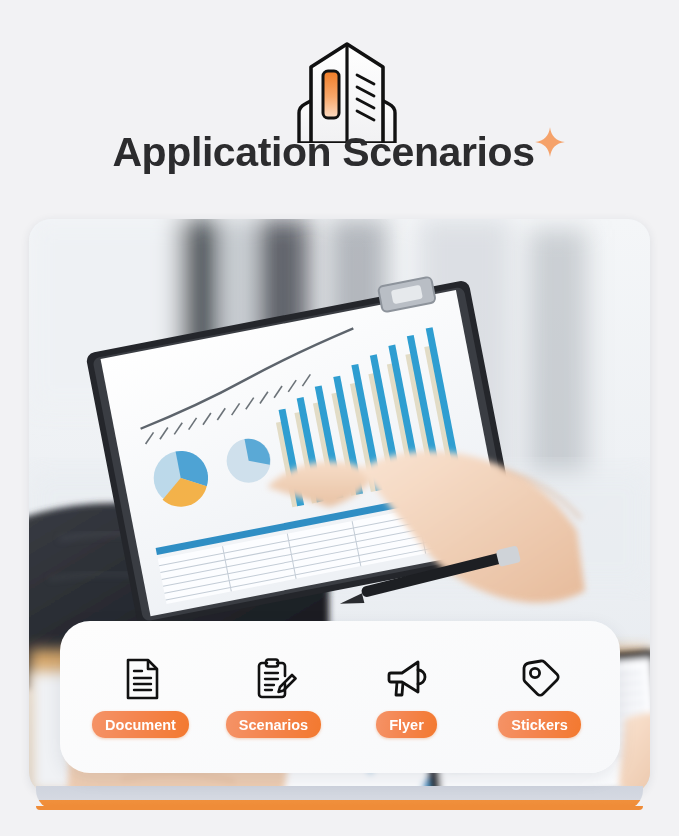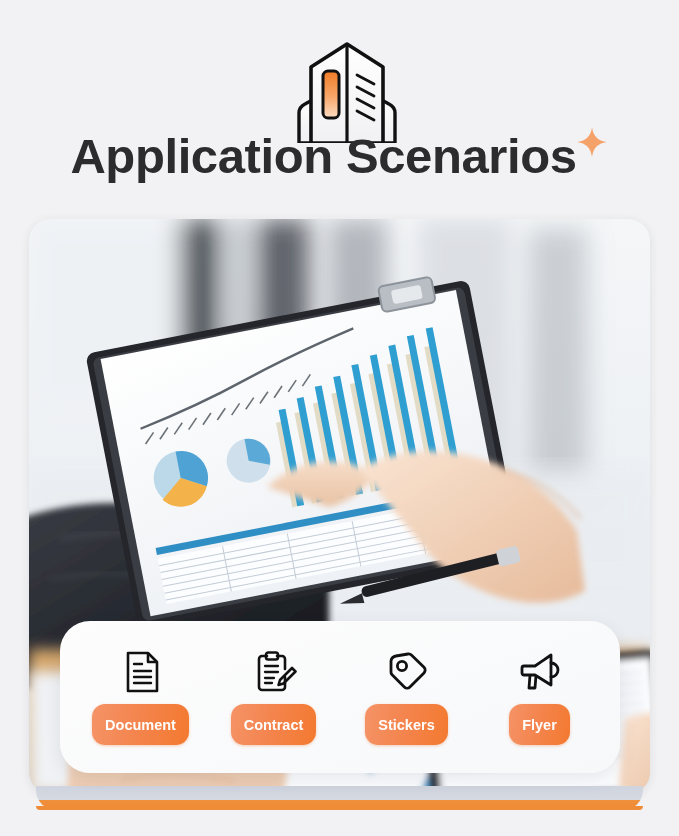--- a/index.html
+++ b/index.html
@@ -14,21 +14,21 @@
   
   .header { position:absolute; left:0; top:0; width:679px; height:210px; }
 
   .building-icon { position:absolute; left:291px; top:41px; width:112px; height:102px; }
 
   .title-row {
     position:absolute; left:0; top:131px; width:679px;
     display:flex; align-items:flex-start; justify-content:center;
   }
   .title-text {
-    font-size:49px; font-weight:bold; color:#2c2c2e;
+    font-size:41px; font-weight:bold; color:#2c2c2e;
     letter-spacing:-0.4px; line-height:1.06; white-space:nowrap;
   }
   .sparkle-icon { width:34px; height:34px; margin-left:-2px; margin-top:-6px; flex:0 0 auto; }
 
   
   .photo-card {
     position:absolute; left:29px; top:219px; width:621px; height:575px;
     border-radius:22px; overflow:hidden;
     background:#e9edf2;
     box-shadow:0 2px 10px rgba(40,50,70,.10);
@@ -55,21 +55,21 @@
   }
   .badge-row {
     position:absolute; left:0; top:0; width:560px; height:152px;
     display:flex; align-items:center; justify-content:space-around;
     padding:0 14px;
   }
   .badge-item { display:flex; flex-direction:column; align-items:center; width:104px; }
   .badge-icon { width:46px; height:46px; margin-bottom:9px; }
   .badge-pill {
     display:flex; align-items:center; justify-content:center;
-    height:41px; padding:0 13px; border-radius:13px;
+    height:27px; padding:0 13px; border-radius:13px;
     background:linear-gradient(100deg,#f59367 0%,#f4854f 45%,#f3792f 100%);
     color:#ffffff; font-size:14.5px; font-weight:bold; white-space:nowrap;
     box-shadow:0 1px 3px rgba(230,120,50,.35);
   }
 </style>
 </head>
 <body>
 
 <div class="page">
 
@@ -353,37 +353,37 @@
           <path d="M34 20 V10 a3 3 0 0 0 -3 -3 h-5" fill="none" stroke="#111" stroke-width="2.6" stroke-linecap="round"></path>
           <rect x="15" y="3.5" width="12" height="7" rx="2.2" fill="none" stroke="#111" stroke-width="2.6"></rect>
           <g stroke="#111" stroke-width="2.3" stroke-linecap="round">
             <path d="M14 17 h13"></path>
               <path d="M14 23 h13"></path>
               <path d="M14 29 h9"></path>
               <path d="M14 34 h7"></path>
           </g>
           <path d="M41 19 l3.5 3.5 -12 12 -5 1.5 1.5 -5 Z" fill="none" stroke="#111" stroke-width="2.6" stroke-linejoin="round"></path>
         </svg>
-        <div class="badge-pill">Contract</div>
+        <div class="badge-pill">Scenarios</div>
       </div>
 
-
-      <div class="badge-item">
-        <svg class="badge-icon" viewBox="0 0 46 46">
-          <path d="M7 12 a6 6 0 0 1 5 -5 l12 -2 a4 4 0 0 1 3.4 1.1 L40 18.3 a4 4 0 0 1 0 5.6 L25.9 38 a4 4 0 0 1 -5.6 0 L8.1 25.8 A4 4 0 0 1 7 22.4 Z" fill="none" stroke="#111" stroke-width="2.8" stroke-linejoin="round"></path>
-          <circle cx="18" cy="17" r="4.6" fill="none" stroke="#111" stroke-width="2.8"></circle>
-        </svg>
-        <div class="badge-pill">Stickers</div>
-      </div>
 
       <div class="badge-item">
         <svg class="badge-icon" viewBox="0 0 46 46">
           <path d="M7 17 h11 L34 6 v30 L18 26 H7 a2 2 0 0 1 -2 -2 v-5 a2 2 0 0 1 2 -2 Z" fill="none" stroke="#111" stroke-width="2.8" stroke-linejoin="round"></path>
           <path d="M34 14 a7 7 0 0 1 0 14" fill="none" stroke="#111" stroke-width="2.8" stroke-linecap="round"></path>
           <path d="M13 26 l-1 13 h6 l1 -13" fill="none" stroke="#111" stroke-width="2.8" stroke-linejoin="round"></path>
         </svg>
         <div class="badge-pill">Flyer</div>
       </div>
 
+      <div class="badge-item">
+        <svg class="badge-icon" viewBox="0 0 46 46">
+          <path d="M7 12 a6 6 0 0 1 5 -5 l12 -2 a4 4 0 0 1 3.4 1.1 L40 18.3 a4 4 0 0 1 0 5.6 L25.9 38 a4 4 0 0 1 -5.6 0 L8.1 25.8 A4 4 0 0 1 7 22.4 Z" fill="none" stroke="#111" stroke-width="2.8" stroke-linejoin="round"></path>
+          <circle cx="18" cy="17" r="4.6" fill="none" stroke="#111" stroke-width="2.8"></circle>
+        </svg>
+        <div class="badge-pill">Stickers</div>
+      </div>
+
     </div>
   </div>
 
 </div>
 
 </body></html>

